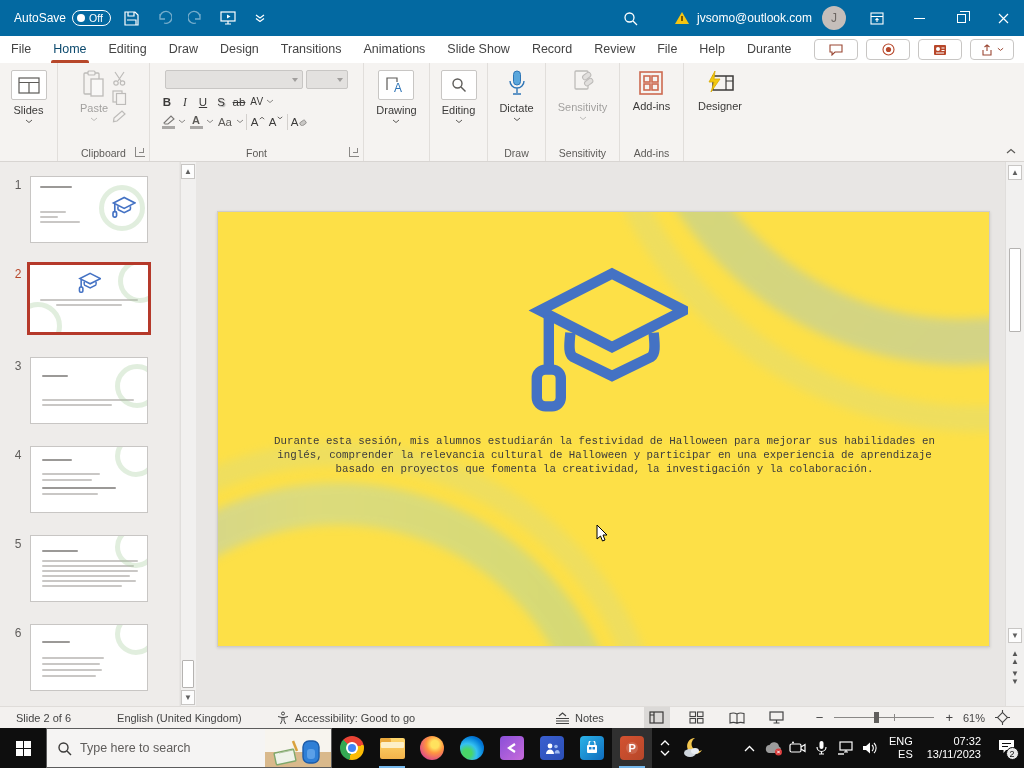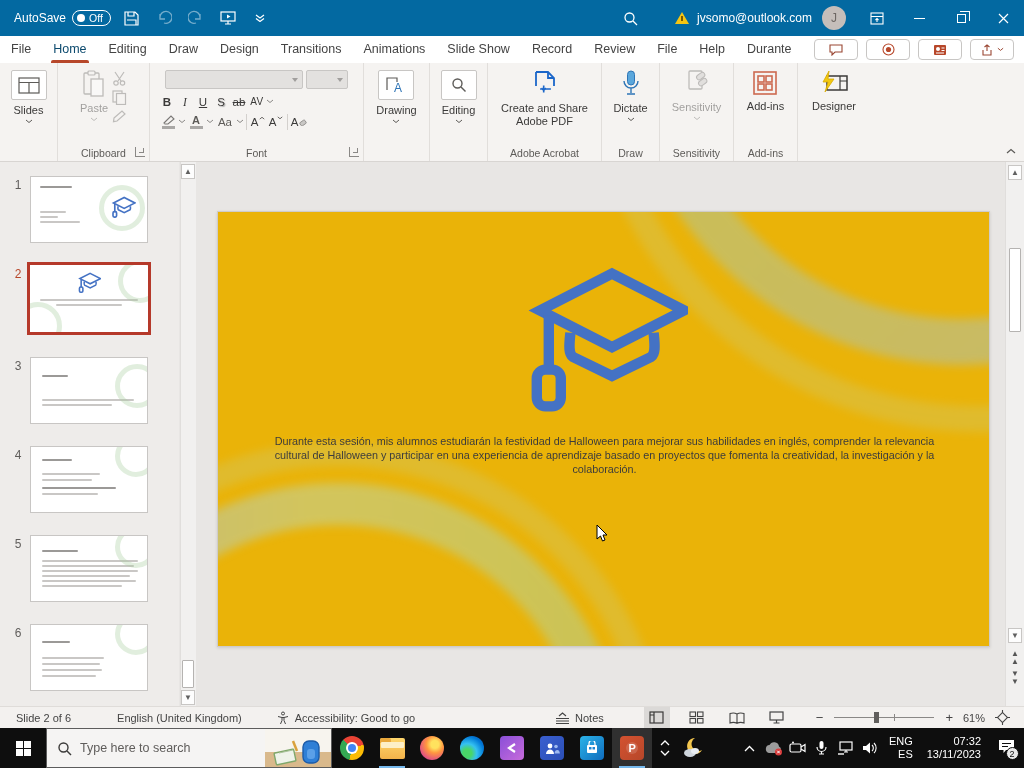--- a/index.html
+++ b/index.html
@@ -58,21 +58,21 @@
   .tnum.sel { color:#b7472a; }
   .thumb { width:118px; height:67px; background:#fff; border:1px solid #c8c6c4; position:relative; overflow:hidden; }
   .thumb.sel { width:124px; height:73px; border:3px solid #b5392a; margin-left:-3px; margin-top:-3px; }
   .tl { position:absolute; height:2px; background:#c9c7c5; border-radius:1px; }
   .tl.dk { background:#9b9997; }
   .tdeco { position:absolute; border-radius:50%; border:5px solid rgba(170,205,160,.35); }
   .scroll-track { position:absolute; background:#f1f0ef; border-left:1px solid #e0dedc; }
   .scroll-btn { position:absolute; width:14px; height:15px; background:#fdfdfd; border:1px solid #c8c6c4; color:#606060; font-size:8px; display:flex; align-items:center; justify-content:center; }
   .scroll-thumb { position:absolute; width:12px; background:#fff; border:1px solid #b5b3b1; border-radius:1px; }
 
-  #slide { position:absolute; left:217px; top:49px; width:773px; height:436px; background:#eab308; border:1px solid #cfccc9; box-shadow:0 1px 3px rgba(0,0,0,.12); overflow:hidden; }
+  #slide { position:absolute; left:217px; top:49px; width:773px; height:436px; background:#fde047; border:1px solid #cfccc9; box-shadow:0 1px 3px rgba(0,0,0,.12); overflow:hidden;font-family:Liberation Mono, monospace; }
   #slide-text { position:absolute; left:50px; top:222px; width:673px; text-align:center; font-size:10.8px; line-height:14.2px; color:#3c3c3c; }
 
   
   #statusbar { position:absolute; left:0; top:706px; width:1024px; height:22px; background:#f3f1ef; border-top:1px solid #dfdcd9; display:flex; align-items:center; font-size:11px; color:#444; }
   .sb-item { display:flex; align-items:center; gap:5px; padding:0 10px; height:22px; }
   .sb-right { margin-left:auto; display:flex; align-items:center; }
   .viewbtn { width:26px; height:22px; display:flex; align-items:center; justify-content:center; }
   .viewbtn.active { background:#dbd9d7; }
   .zoomtrack { width:100px; height:1px; background:#8a8886; position:relative; margin:0 6px; }
   .zoomthumb { position:absolute; left:40px; top:-5px; width:5px; height:11px; background:#605e5c; }
@@ -355,34 +355,20 @@
               <path d="M10 10l4.5 4.5" stroke="#5d5b58" stroke-width="1.4"></path>
             </svg>
           </div>
         <span class="blabel">Editing</span>
         <svg class="chev" width="8" height="5" viewBox="0 0 8 5">
             <path d="M1 1l3 2.5L7 1" fill="none" stroke="#5d5b58" stroke-width="1"></path>
           </svg>
       </div>
     </div>
 
-    <div class="rgroup" style="width:114px">
-      <div class="bigbtn">
-        <svg width="26" height="28" viewBox="0 0 26 28">
-            <path d="M4 2h12l6 6v8" fill="none" stroke="#1b66c9" stroke-width="1.8"></path>
-            <path d="M16 2v6h6" fill="none" stroke="#1b66c9" stroke-width="1.8"></path>
-            <path d="M4 2v14" stroke="#1b66c9" stroke-width="1.8"></path>
-            <path d="M9 20h12M13 24v-8M10.5 19l2.5 2.5L15.5 19" fill="none" stroke="#1b66c9" stroke-width="1.8" transform="translate(0,1) scale(.9)"></path>
-          </svg>
-        <span class="blabel"><span>Create and Share</span><br><span>Adobe PDF</span></span>
-      </div>
-      <div class="rgroup-label">
-          <span>Adobe Acrobat</span>
-        </div>
-    </div>
 
     <div class="rgroup" style="width:58px">
       <div class="bigbtn">
         <svg width="18" height="28" viewBox="0 0 18 28">
             <rect x="5.5" y="1" width="7" height="14" rx="3.5" fill="#5ba7dc" stroke="#2e75b6" stroke-width="1"></rect>
             <path d="M2 11a7 7 0 0 0 14 0 M9 18v5 M5 24h8" fill="none" stroke="#2e75b6" stroke-width="1.4"></path>
           </svg>
         <span class="blabel">Dictate</span>
         <svg class="chev" width="8" height="5" viewBox="0 0 8 5">
             <path d="M1 1l3 2.5L7 1" fill="none" stroke="#5d5b58" stroke-width="1"></path>

